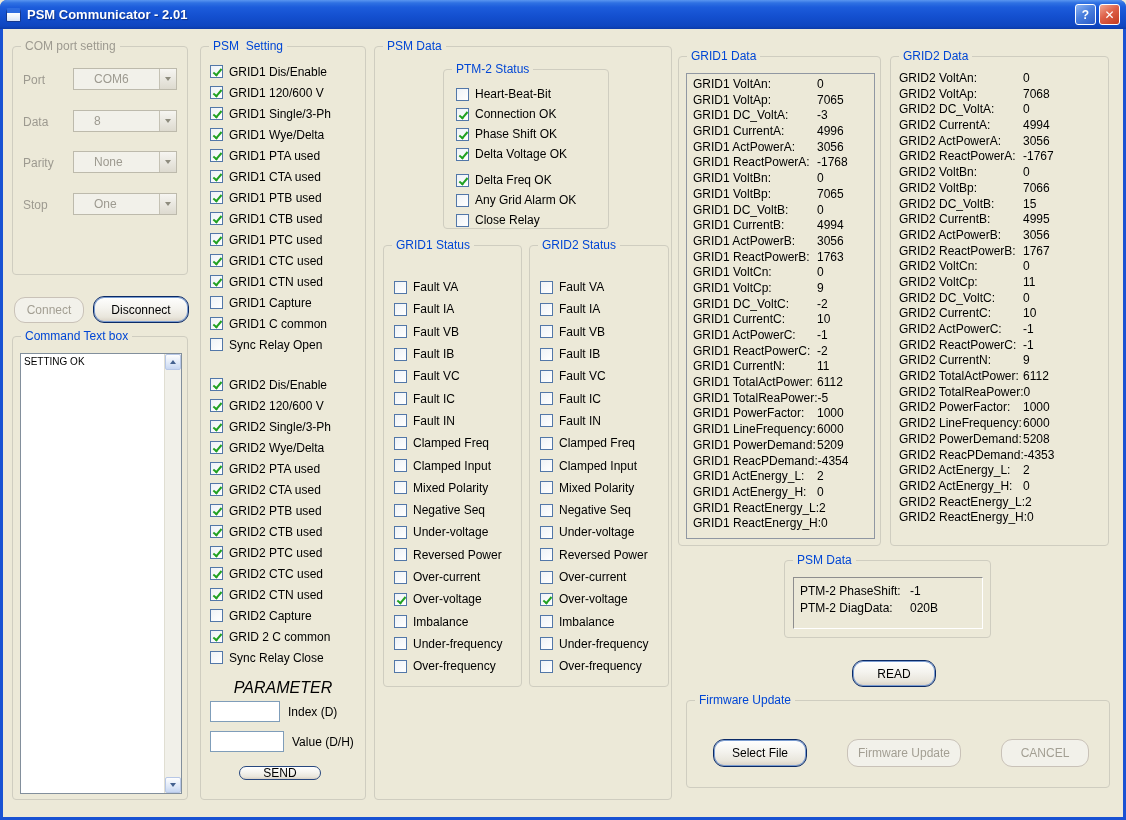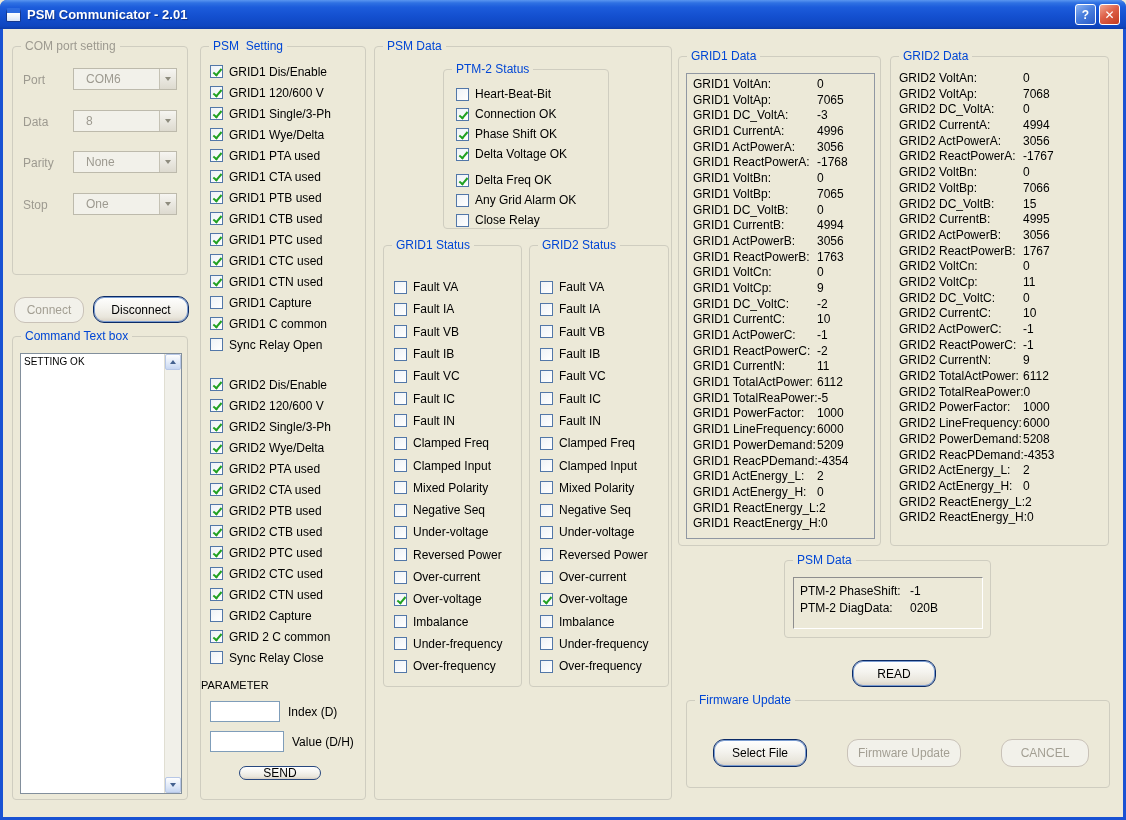--- a/index.html
+++ b/index.html
@@ -35,21 +35,21 @@
   .cb-text{font-size:12px;color:#000;white-space:nowrap;}
   .gap-lg{margin-top:19px;}
   .gap-sm{margin-top:6px;}
 
   
   #gb-com{left:9px;top:17px;width:176px;height:229px;}
   .com-rows{position:absolute;left:10px;top:20px;width:156px;}
   .com-row{position:relative;height:41.5px;}
   .com-label{position:absolute;left:0;top:6px;font-size:12px;color:#9D9A90;}
   .combo{position:absolute;left:50px;top:1px;width:104px;height:22px;border:1px solid #BDBAAC;background:#F2F1EA;display:flex;align-items:center;}
-  .combo-value{flex:1;font-size:12px;color:#9D9A90;padding-left:12px;white-space:nowrap;}
+  .combo-value{flex:1;font-size:12px;color:#9D9A90;padding-left:20px;white-space:nowrap;}
   .combo-btn{width:17px;height:100%;background:linear-gradient(180deg,#F6F5F1,#DDDACF);border-left:1px solid #C5C2B4;display:flex;align-items:center;justify-content:center;}
   .tri-down{width:0;height:0;border-left:3.5px solid transparent;border-right:3.5px solid transparent;border-top:4px solid #8E8C7E;}
   .tri-up{width:0;height:0;border-left:3.5px solid transparent;border-right:3.5px solid transparent;border-bottom:4px solid #44618F;}
   .vscroll .tri-down{border-top-color:#44618F;}
 
   #btn-connect{left:11px;top:268px;width:70px;height:26px;}
   #btn-disconnect{left:90px;top:267px;width:96px;height:27px;}
 
   
   #gb-cmd{left:9px;top:307px;width:176px;height:464px;}
@@ -58,21 +58,21 @@
   .vscroll{position:absolute;top:0;right:0;bottom:0;width:17px;background:#F1F0E9;border-left:1px solid #E0DED2;}
   .sb-btn{position:absolute;left:0;width:16px;height:16px;background:linear-gradient(180deg,#FEFEFE,#D9E4F6 70%,#C6D6F2);
     border:1px solid #B7C7E6;border-radius:2px;display:flex;align-items:center;justify-content:center;}
   .sb-btn.up{top:0;}
   .sb-btn.down{bottom:0;}
 
   
   #gb-setting{left:197px;top:17px;width:166px;height:754px;}
   #setting-list{position:absolute;left:9px;top:14px;}
   #gb-setting .cb-row{height:21px;}
-  #param-title{position:absolute;left:0;right:0;top:632px;text-align:left;font-size:11px;color:#000;}
+  #param-title{position:absolute;left:0;right:0;top:632px;text-align:center;font-size:16px;color:#000;font-style:italic;}
   .param-row{position:absolute;height:22px;}
   #row-index{left:9px;top:654px;right:2px;}
   #row-value{left:9px;top:684px;right:2px;}
   .param-input{position:absolute;left:0;top:0;height:21px;border:1px solid #7F9DB9;background:#FFF;font-size:12px;padding:0 3px;width:70px;}
   #row-value .param-input{width:74px;}
   .param-label{position:absolute;top:4px;font-size:12px;}
   #row-index .param-label{left:78px;text-align:center;}
   #row-value .param-label{left:82px;}
   #btn-send{left:38px;top:719px;width:82px;height:14px;}
 

